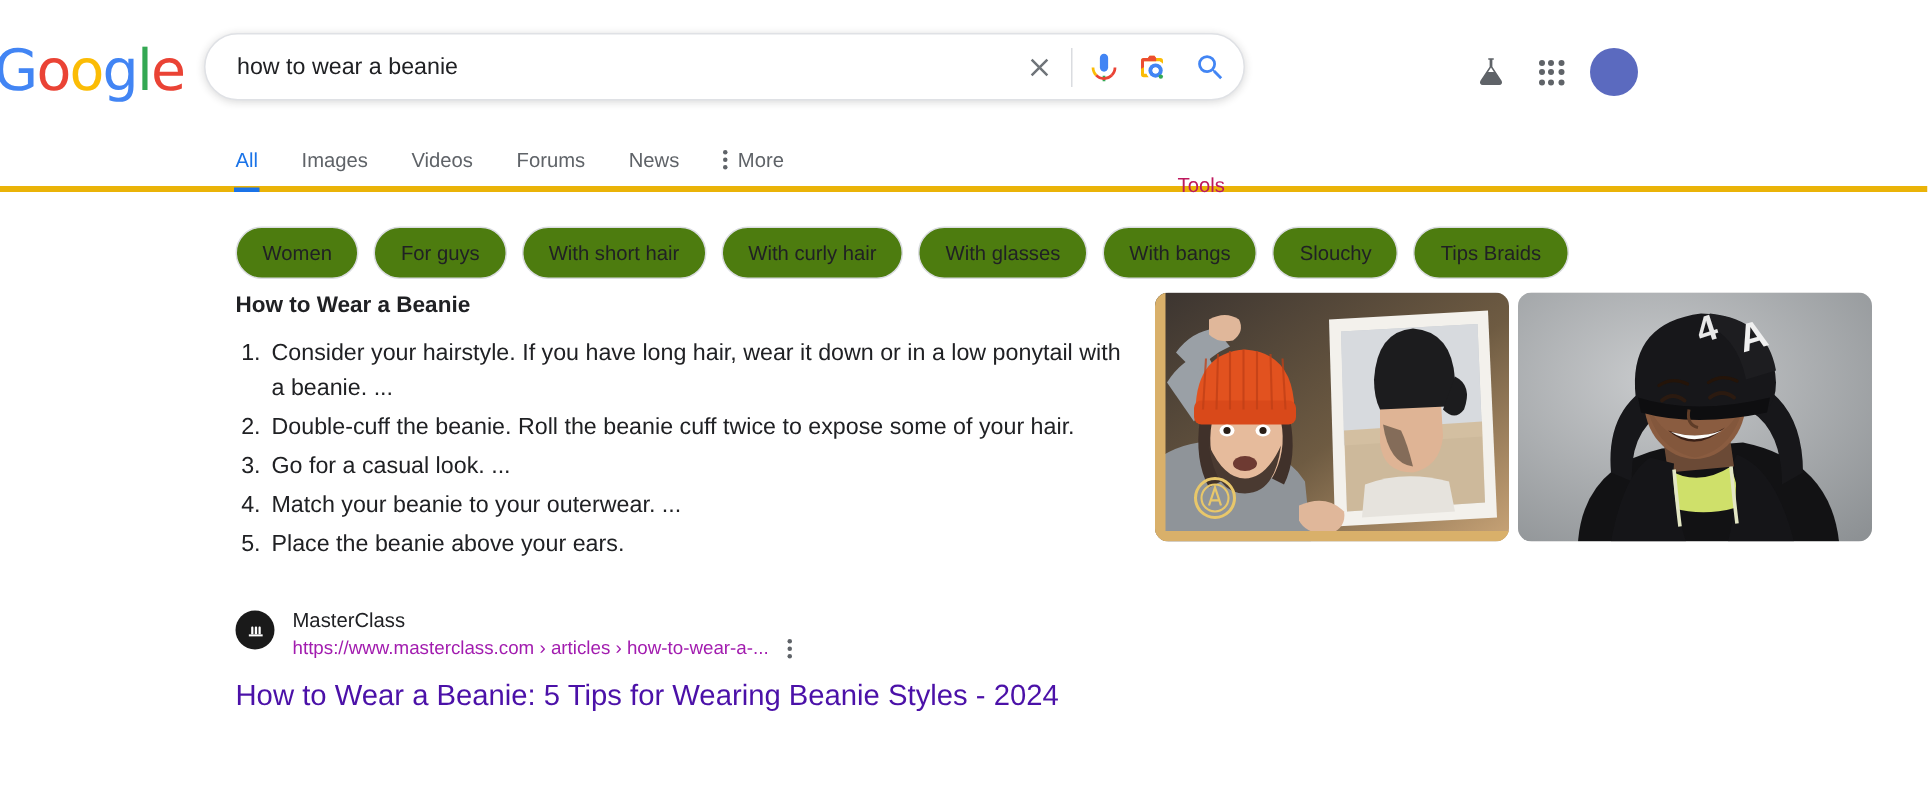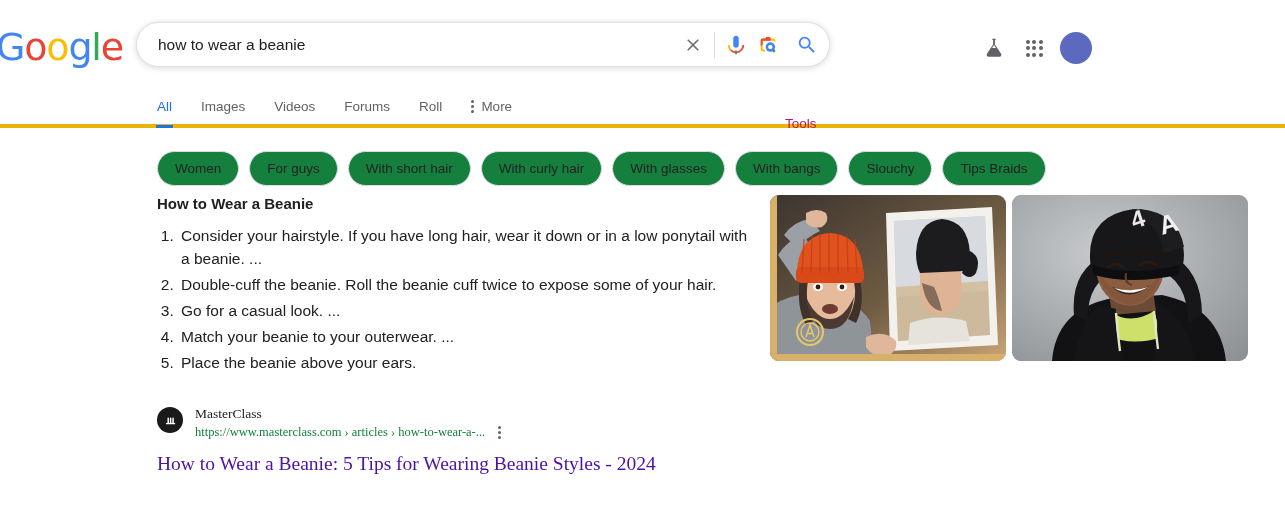--- a/index.html
+++ b/index.html
@@ -172,21 +172,21 @@
     height: 62px;
   }
   .chip {
     border: 1px solid #dadce0;
     border-radius: 18px;
     height: 35px;
     padding: 0 17px;
     display: flex; align-items: center;
     font-size: 13.5px;
     color: #202124;
-    background: #15803d;
+    background: #4d7c0f;
     cursor: pointer;
     white-space: nowrap;
   }
 
   
   .content {
     display: flex;
     padding-left: 157px;
     padding-top: 4px;
   }
@@ -209,40 +209,39 @@
   }
   ol.steps li { margin-bottom: 3px; padding-left: 3px; }
   .snippet-date {
     font-size: 11.5px;
     color: #70757a;
     margin-top: 12px;
   }
 
   .result {
     margin-top: 31px;
-    font-family: Liberation Serif, serif;
   }
   .result-head {
     display: flex;
     align-items: flex-start;
     gap: 12px;
   }
   .favicon {
     width: 26px; height: 26px;
     border-radius: 50%;
     background: #1a1a1a;
     display: flex; align-items: center; justify-content: center;
     flex: none;
     margin-top: 2px;
   }
   .favicon svg { display: block; }
   .site-meta { display: flex; flex-direction: column; gap: 1px; }
   .site-name { font-size: 13.5px; color: #202124; line-height: 18px; }
   .site-url-row { display: flex; align-items: center; gap: 10px; }
-  .site-url { font-size: 12.5px; color: #15803d; line-height: 17px; }
+  .site-url { font-size: 12.5px; color: #a21caf; line-height: 17px; }
   .kebab {
     display: flex; flex-direction: column; gap: 2px; cursor: pointer;
     padding: 2px 3px;
   }
   .kebab i { width: 3px; height: 3px; border-radius: 50%; background: #5f6368; display:block; }
   .result-title {
     font-size: 19.5px;
     color: #4b11a8;
     margin-top: 10px;
     line-height: 26px;
@@ -335,21 +334,21 @@
     </div>
   </div>
 </div>
 
 <div class="navbar">
   <div class="tabs">
     <div class="tab active"><span>All</span></div>
     <div class="tab"><span>Images</span></div>
     <div class="tab"><span>Videos</span></div>
     <div class="tab"><span>Forums</span></div>
-    <div class="tab"><span>Roll</span></div>
+    <div class="tab"><span>News</span></div>
     <div class="tab tab-more">
       <span class="vdots">
           <i></i>
           <i></i>
           <i></i>
         </span>
       <span>More</span>
     </div>
   </div>
   <div class="tools-btn">

